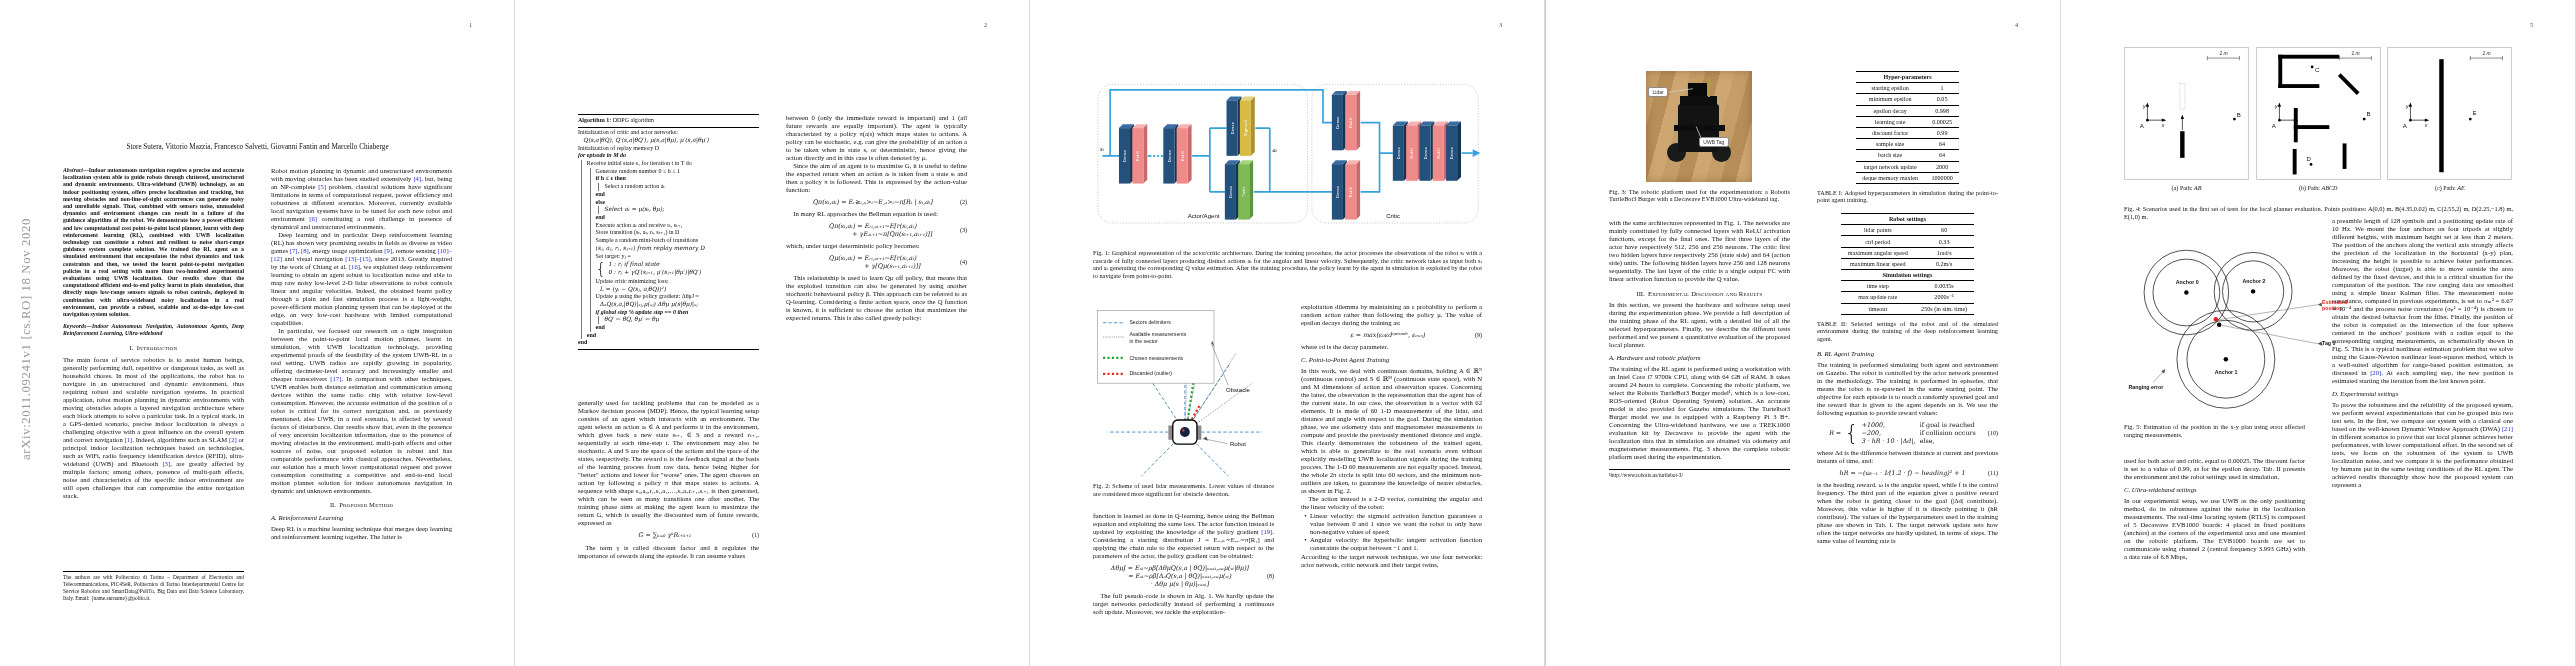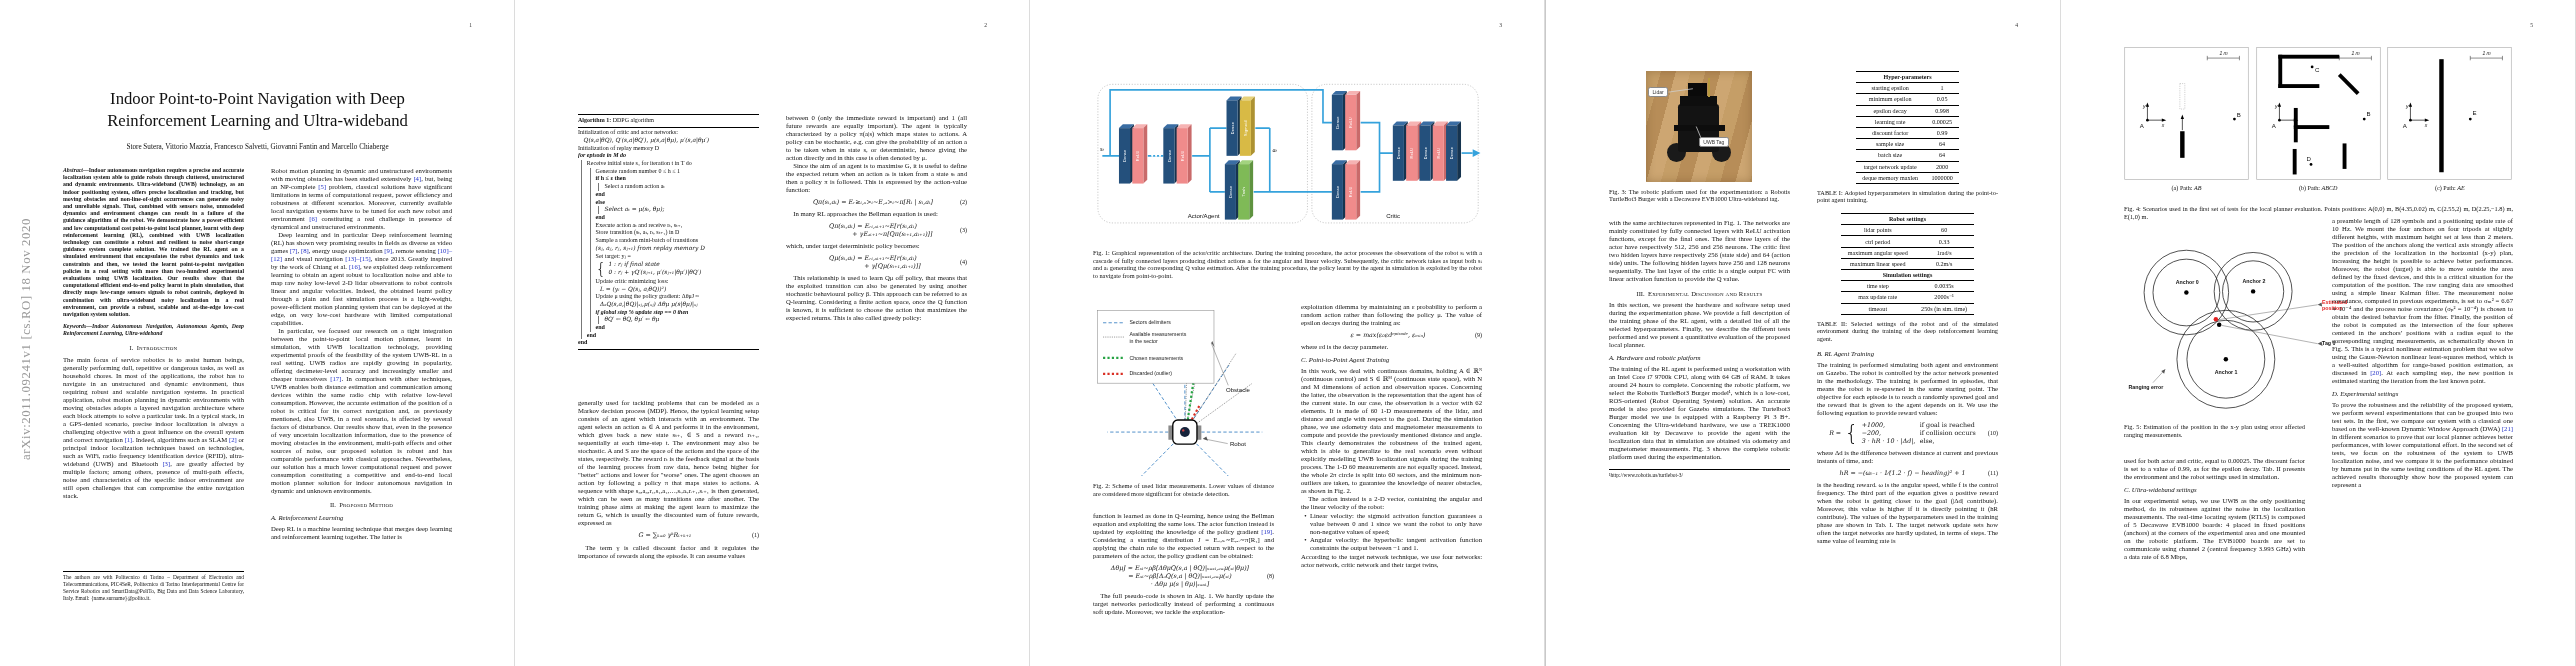--- a/index.html
+++ b/index.html
@@ -79,22 +79,20 @@
   .photo div{position:absolute;}
   .chip{background:#fdfdfd;border:0.6px solid #8a8a8a;border-radius:2.2px;font:5px "Liberation Sans","DejaVu Sans",sans-serif;padding:1.1px 3.3px;color:#333;z-index:3;}
   .hr-rule{border:none;border-top:0.6px solid #000;margin:7.8px 0 1.7px;}
 </style>
 </head>
 <body>
 
 <div class="page" style="left:0">
   <div class="pnum">1</div>
   <div class="arxiv">arXiv:2011.09241v1  [cs.RO]  18 Nov 2020</div>
-  <div class="t1">Indoor Point-to-Point Navigation with Deep</div>
-  <div class="t2">Reinforcement Learning and Ultra-wideband</div>
   <div class="authors">Store Sutera, Vittorio Mazzia, Francesco Salvetti, Giovanni Fantin and Marcello Chiaberge</div>
 
   <div class="col" style="left:63px;top:167px">
     <p class="abs ni"><span class="lead">Abstract</span><span>—Indoor autonomous navigation requires a precise and accurate localization system able to guide robots through cluttered, unstructured and dynamic environments. Ultra-wideband (UWB) technology, as an indoor positioning system, offers precise localization and tracking, but moving obstacles and non-line-of-sight occurrences can generate noisy and unreliable signals. That, combined with sensors noise, unmodeled dynamics and environment changes can result in a failure of the guidance algorithm of the robot. We demonstrate how a power-efficient and low computational cost point-to-point local planner, learnt with deep reinforcement learning (RL), combined with UWB localization technology can constitute a robust and resilient to noise short-range guidance system complete solution. We trained the RL agent on a simulated environment that encapsulates the robot dynamics and task constraints and then, we tested the learnt point-to-point navigation policies in a real setting with more than two-hundred experimental evaluations using UWB localization. Our results show that the computational efficient end-to-end policy learnt in plain simulation, that directly maps low-range sensors signals to robot controls, deployed in combination with ultra-wideband noisy localization in a real environment, can provide a robust, scalable and at-the-edge low-cost navigation system solution.</span></p>
     <p class="kw ni">Keywords—Indoor Autonomous Navigation, Autonomous Agents, Deep Reinforcement Learning, Ultra-wideband</p>
     <p class="sech"><span>I.</span>&nbsp;&nbsp;<span class="sc">Introduction</span></p>
     <p class="ni">The main focus of service robotics is to assist human beings, generally performing dull, repetitive or dangerous tasks, as well as household chores. In most of the applications, the robot has to navigate in an unstructured and dynamic environment, thus requiring robust and scalable navigation systems. In practical application, robot motion planning in dynamic environments with moving obstacles adopts a layered navigation architecture where each block attempts to solve a particular task. In a typical stack, in a GPS-denied scenario, precise indoor localization is always a challenging objective with a great influence on the overall system and correct navigation <span class="cite">[1]</span>. Indeed, algorithms such as SLAM <span class="cite">[2]</span> or principal indoor localization techniques based on technologies, such as WiFi, radio frequency identification device (RFID), ultra-wideband (UWB) and Bluetooth <span class="cite">[3]</span>, are greatly affected by multiple factors; among others, presence of multi-path effects, noise and characteristics of the specific indoor environment are still open challenges that can compromise the entire navigation stack.</p>
   </div>
 
   <div class="fnote" style="top:571px">The authors are with Politecnico di Torino – Department of Electronics and Telecommunications, PIC4SeR, Politecnico di Torino Interdepartmental Centre for Service Robotics and SmartData@PoliTo, Big Data and Data Science Laboratory, Italy. Email: {name.surname}@polito.it.</div>

